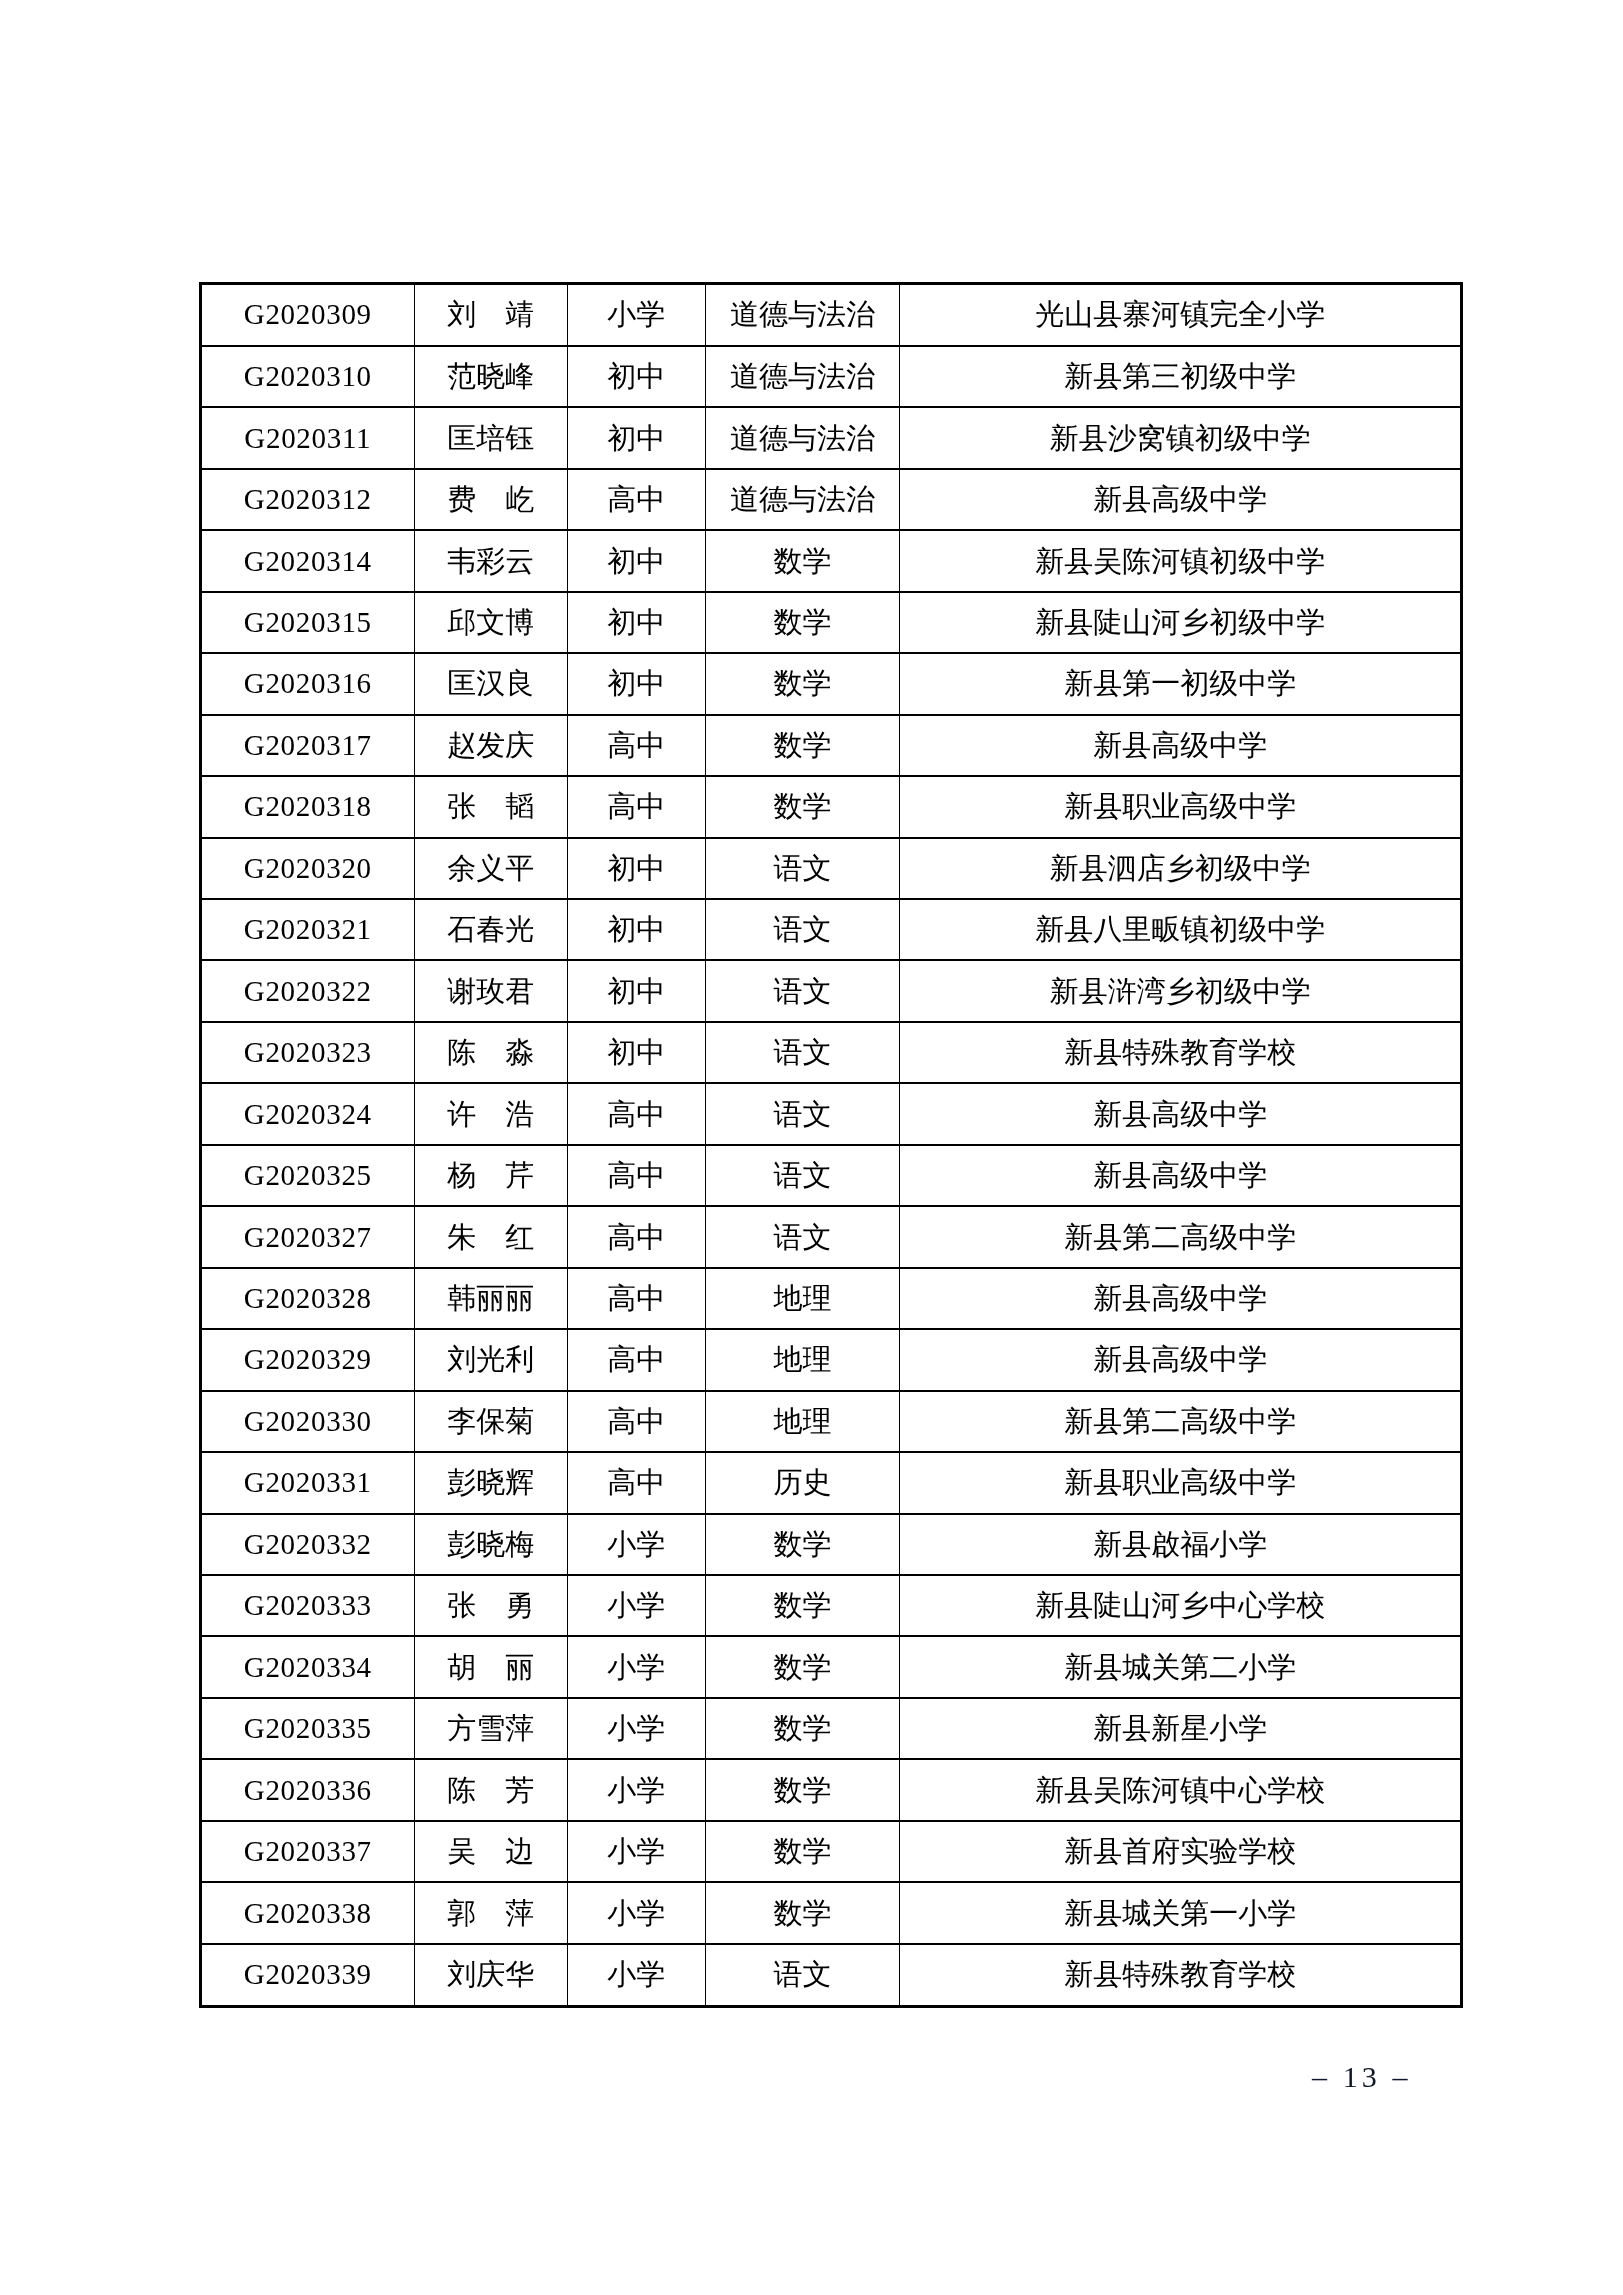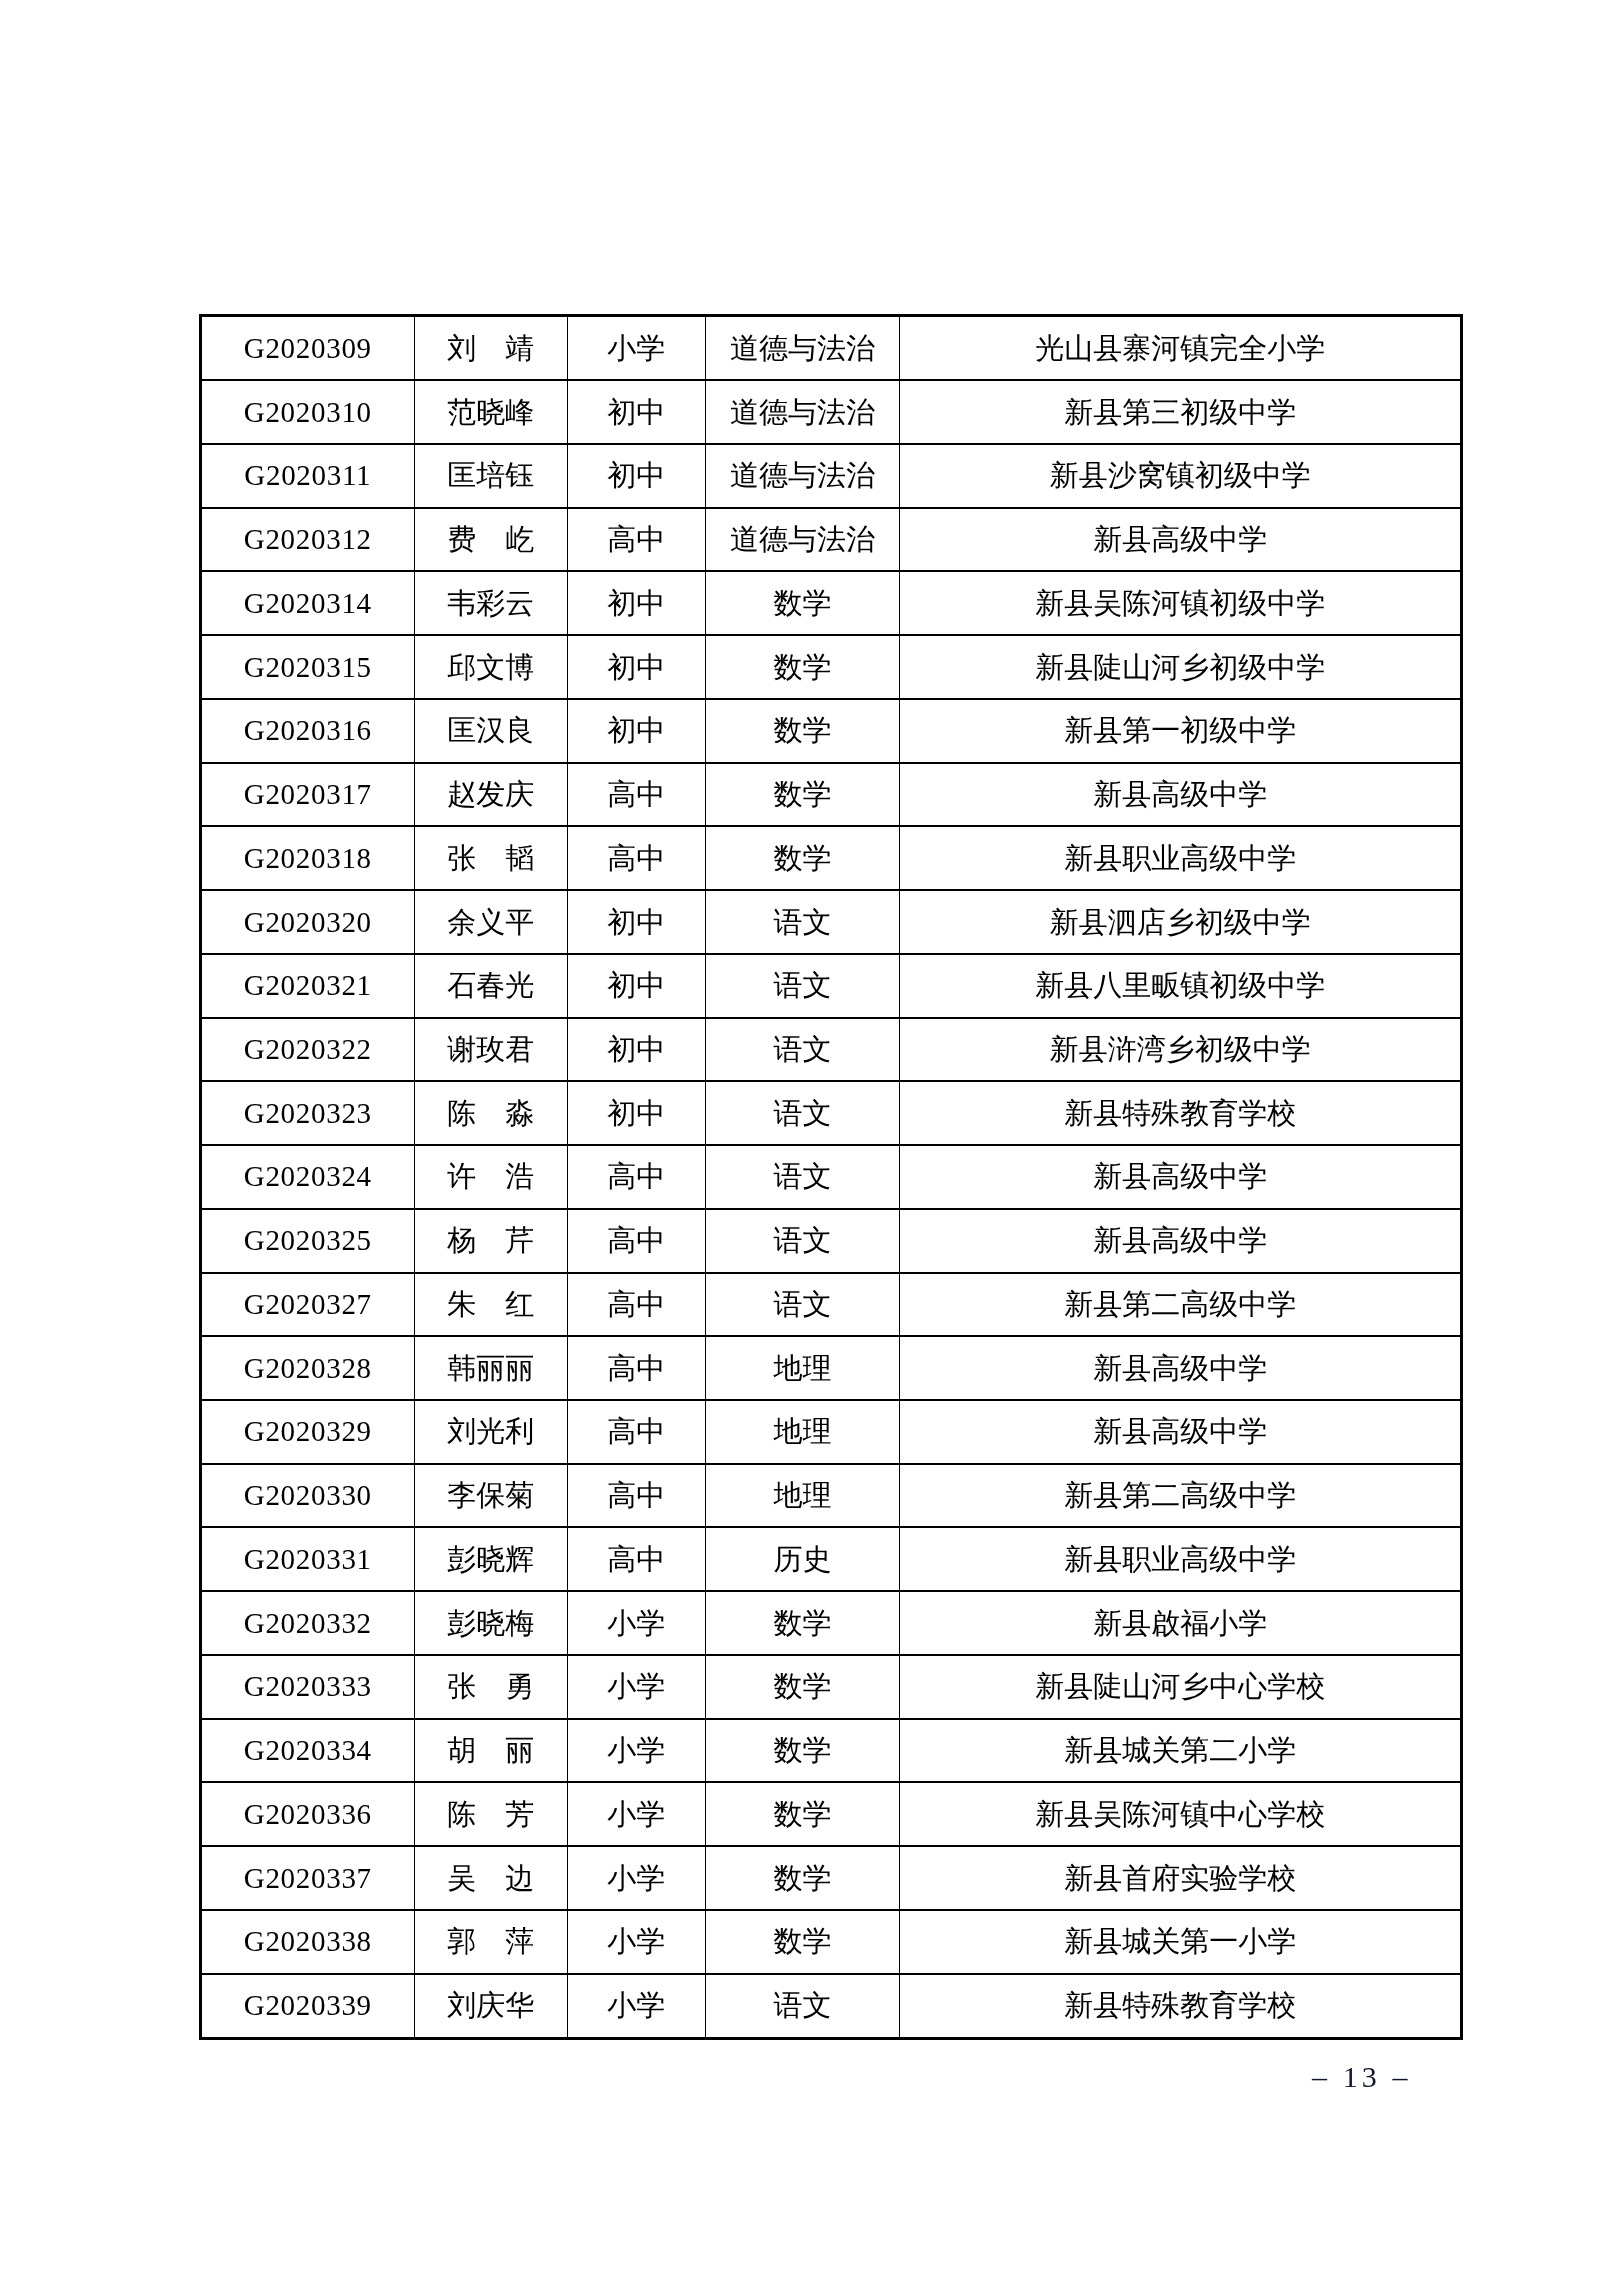--- a/index.html
+++ b/index.html
@@ -25,21 +25,20 @@
     top: 282px;
     width: 1264px;
     height: 1726px;
   }
   table.roster {
     width: 100%;
     height: 100%;
     border-collapse: collapse;
     table-layout: fixed;
     border: 3.4px solid #000;
-    margin-top: 32px;
   }
   table.roster td {
     border: 1.4px solid #000;
     border-top-width: 2px;
     border-bottom-width: 2px;
     text-align: center;
     vertical-align: middle;
     font-size: 29px;
     line-height: 1;
     color: #000;
@@ -258,20 +257,27 @@
   </tr>
 
   <tr>
     <td class="cell-id">G2020334</td>
     <td class="cell-name">胡　丽</td>
     <td class="cell-level">小学</td>
     <td class="cell-subject">数学</td>
     <td class="cell-school">新县城关第二小学</td>
   </tr>
 
+  <tr>
+    <td class="cell-id">G2020335</td>
+    <td class="cell-name">方雪萍</td>
+    <td class="cell-level">小学</td>
+    <td class="cell-subject">数学</td>
+    <td class="cell-school">新县新星小学</td>
+  </tr>
 
   <tr>
     <td class="cell-id">G2020336</td>
     <td class="cell-name">陈　芳</td>
     <td class="cell-level">小学</td>
     <td class="cell-subject">数学</td>
     <td class="cell-school">新县吴陈河镇中心学校</td>
   </tr>
 
   <tr>

